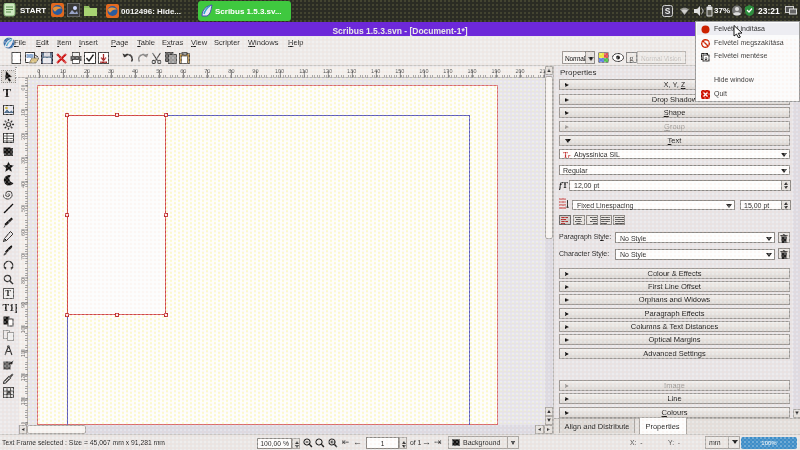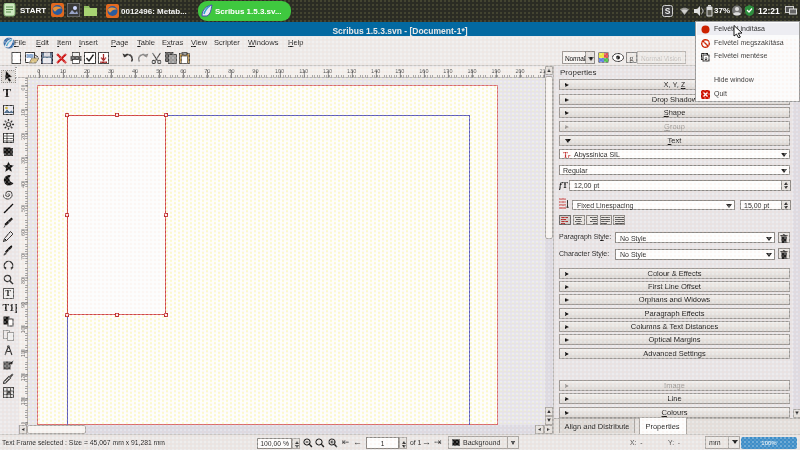--- a/index.html
+++ b/index.html
@@ -12,24 +12,24 @@
   background-size:4px 4px, 4px 4px; z-index:200; pointer-events:none; }
 .abs { position:absolute; }
 
 
 #taskbar { left:0; top:0; width:800px; height:22px;
   background-color:#2b2c24;
   background-image: radial-gradient(circle at 1px 1px, #515237 0.55px, transparent 1px);
   background-size:4px 4px; color:#fff; }
 #taskbar .txt { font-size:8px; font-weight:bold; color:#fdfdfd; }
 .winbtn { position:absolute; top:1px; height:20px; font-size:8px; font-weight:bold; color:#f4f4f4; }
-.winbtn.active { background:#3fc83f; color:#fff; border-radius:9px; }
-
-
-#titlebar { left:0; top:22px; width:800px; height:14px; background:#0369a1; }
+.winbtn.active { background:#3fc83f; color:#fff; border-radius:3px; }
+
+
+#titlebar { left:0; top:22px; width:800px; height:14px; background:#6d28d9; }
 #titlebar span { display:block; text-align:center; font-size:8.5px; font-weight:bold; color:#e8e8e8; padding-top:3.5px; }
 
 
 #menubar { left:0; top:37px; width:800px; height:12px; background:#edeae9; font-size:7.5px; color:#1a1a1a; }
 #menubar .mi { position:absolute; top:1px; }
 #menubar .mi u { text-decoration:underline; }
 
 
 #toolbar { left:0; top:49px; width:800px; height:17px; background:#edeae9; border-bottom:1px solid #c8c5c2; }
 
@@ -111,21 +111,21 @@
   <svg class="abs" style="left:84px;top:4px" width="13" height="12" viewBox="0 0 13 12">
       <path d="M0 2h5l1 2h7v8H0z" fill="#8fbf5f"></path>
       <path d="M0 4h13v8H0z" fill="#a8d373"></path>
     </svg>
   <div class="winbtn" style="left:104px;width:92px;">
     <svg class="abs" style="left:2px;top:3px" width="13" height="14" viewBox="0 0 13 14">
         <rect width="13" height="14" rx="2" fill="#e2691f"></rect>
         <circle cx="6.5" cy="7" r="5" fill="#2b5b9e"></circle>
         <path d="M2 5c3-2 7-2 9 1-2-1-5 0-6 2-1 1-3 0-3-3z" fill="#e8923a"></path>
       </svg>
-    <span class="abs" style="left:17px;top:6px">0012496: Metab...</span>
+    <span class="abs" style="left:17px;top:6px">0012496: Hide...</span>
   </div>
   <div class="winbtn active" style="left:198px;width:93px;">
     <svg class="abs" style="left:3px;top:3px" width="12" height="13" viewBox="0 0 12 13">
         <path d="M1 12c0-6 4-10 10-11-1 4-1 9-5 11z" fill="#e8e8f4" stroke="#4a4ab0" stroke-width="1"></path>
         <path d="M3 10c1-4 3-6 6-8" stroke="#30a0c8" stroke-width="1.5" fill="none"></path>
       </svg>
     <span class="abs" style="left:17px;top:6px">Scribus 1.5.3.sv...</span>
   </div>
   <svg class="abs" style="left:662px;top:5px" width="11" height="12" viewBox="0 0 11 12">
       <rect x="0.5" y="0.5" width="10" height="11" rx="2" fill="#3c3c3c" stroke="#cfcfcf"></rect>
@@ -147,21 +147,21 @@
   <span class="txt abs" style="left:714px;top:6px">37%</span>
   <svg class="abs" style="left:732px;top:5px" width="10" height="11" viewBox="0 0 10 11">
       <circle cx="5" cy="5.5" r="5" fill="#777"></circle>
       <circle cx="5" cy="4" r="2" fill="#ddd"></circle>
       <path d="M1 9c1-2.5 7-2.5 8 0-2 2-6 2-8 0z" fill="#ddd"></path>
     </svg>
   <svg class="abs" style="left:745px;top:5px" width="9" height="11" viewBox="0 0 9 11">
       <path d="M4.5 0L9 2v4c0 3-2 4.5-4.5 5C2 10.5 0 9 0 6V2z" fill="#2e8f3e"></path>
       <path d="M2 5l2 2 3-3.5" stroke="#fff" stroke-width="1.2" fill="none"></path>
     </svg>
-  <span class="txt abs" style="left:758px;top:6px;font-size:8.5px">12:21</span>
+  <span class="txt abs" style="left:758px;top:6px;font-size:8.5px">23:21</span>
   <svg class="abs" style="left:785px;top:5px" width="12" height="11" viewBox="0 0 12 11">
       <rect x="0" y="1" width="9" height="7" fill="#ccc"></rect>
       <rect x="1" y="2" width="7" height="5" fill="#555"></rect>
       <rect x="4" y="3.5" width="8" height="6" fill="#ddd"></rect>
       <rect x="5" y="4.5" width="6" height="4" fill="#666"></rect>
     </svg>
 </div>
 <div class="abs" id="titlebar">
     <span>Scribus 1.5.3.svn - [Document-1*]</span>
   </div>

